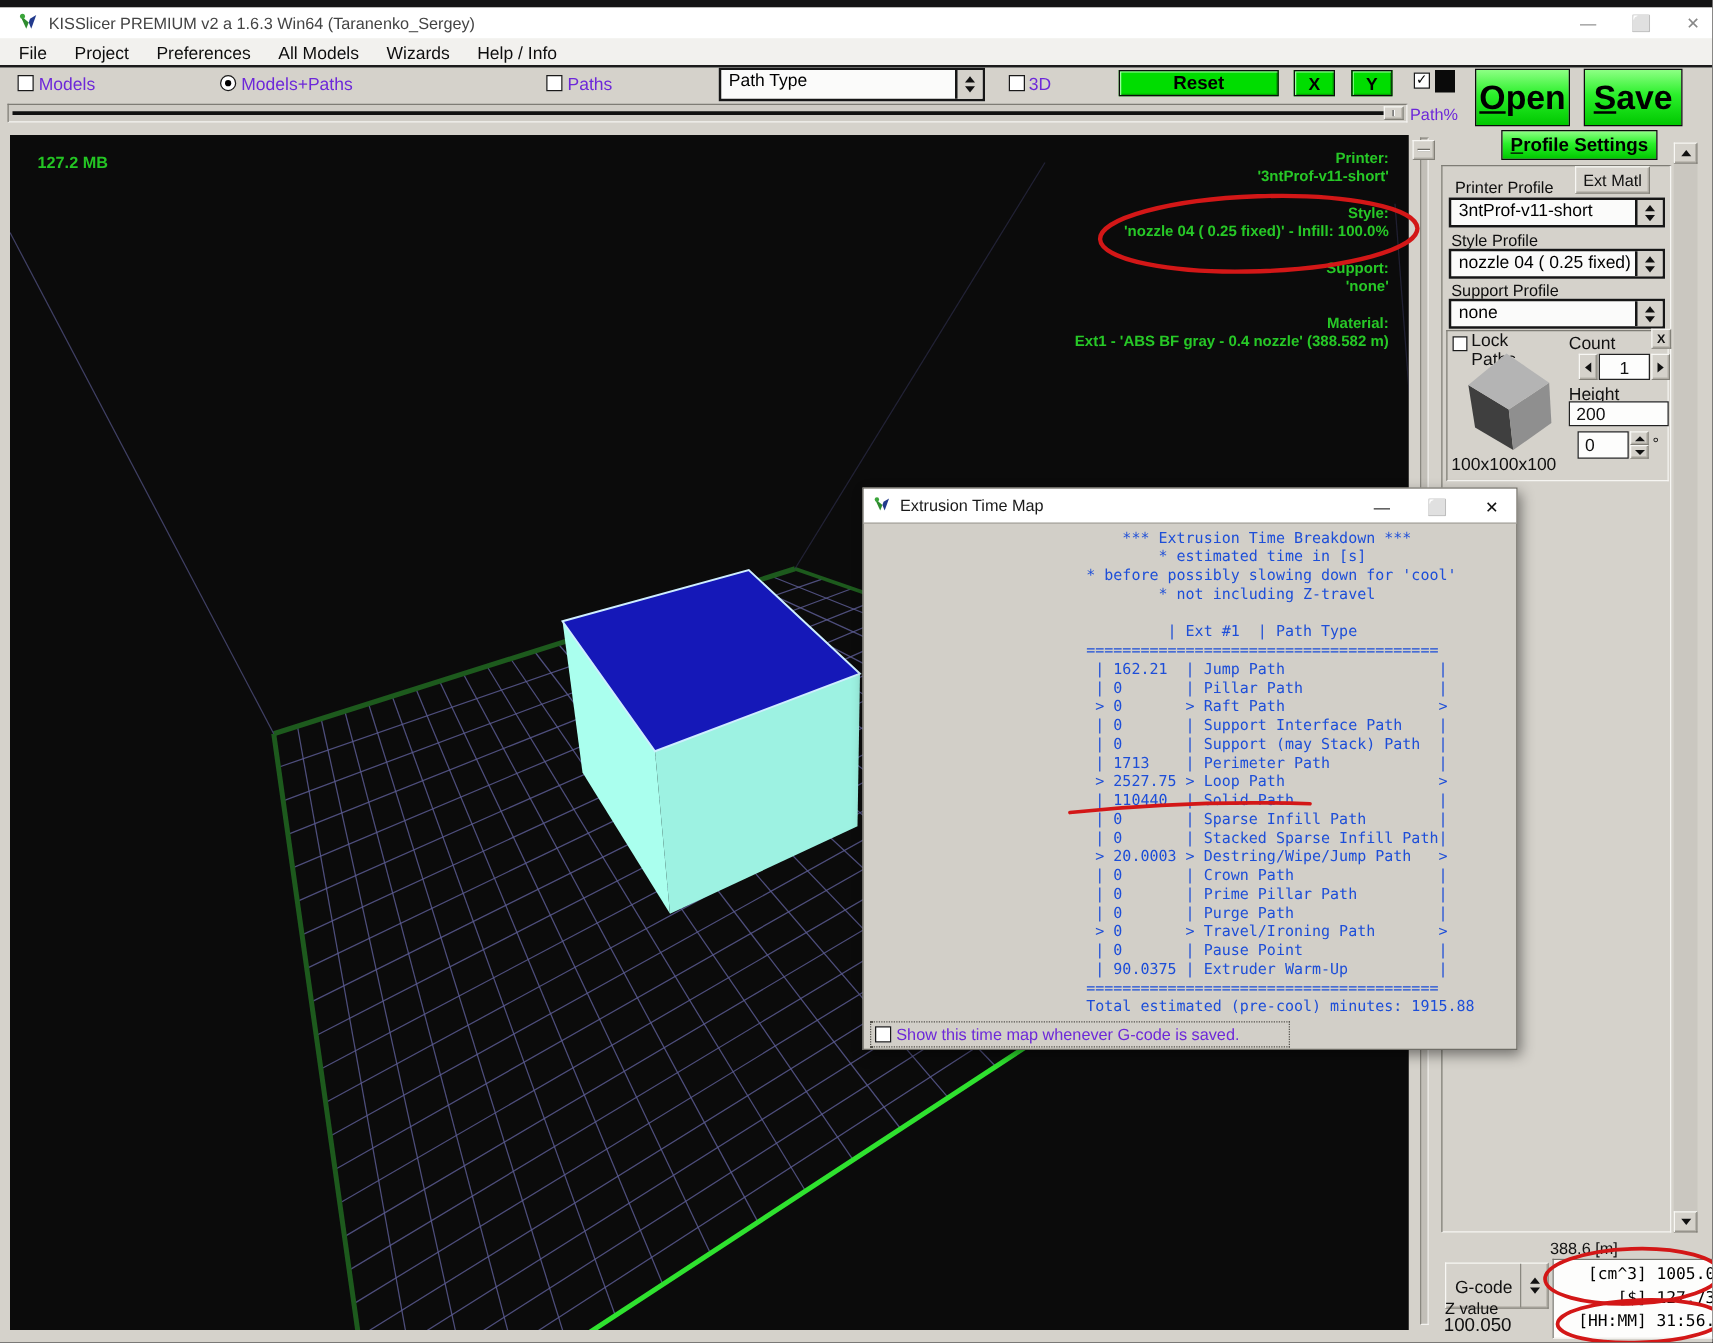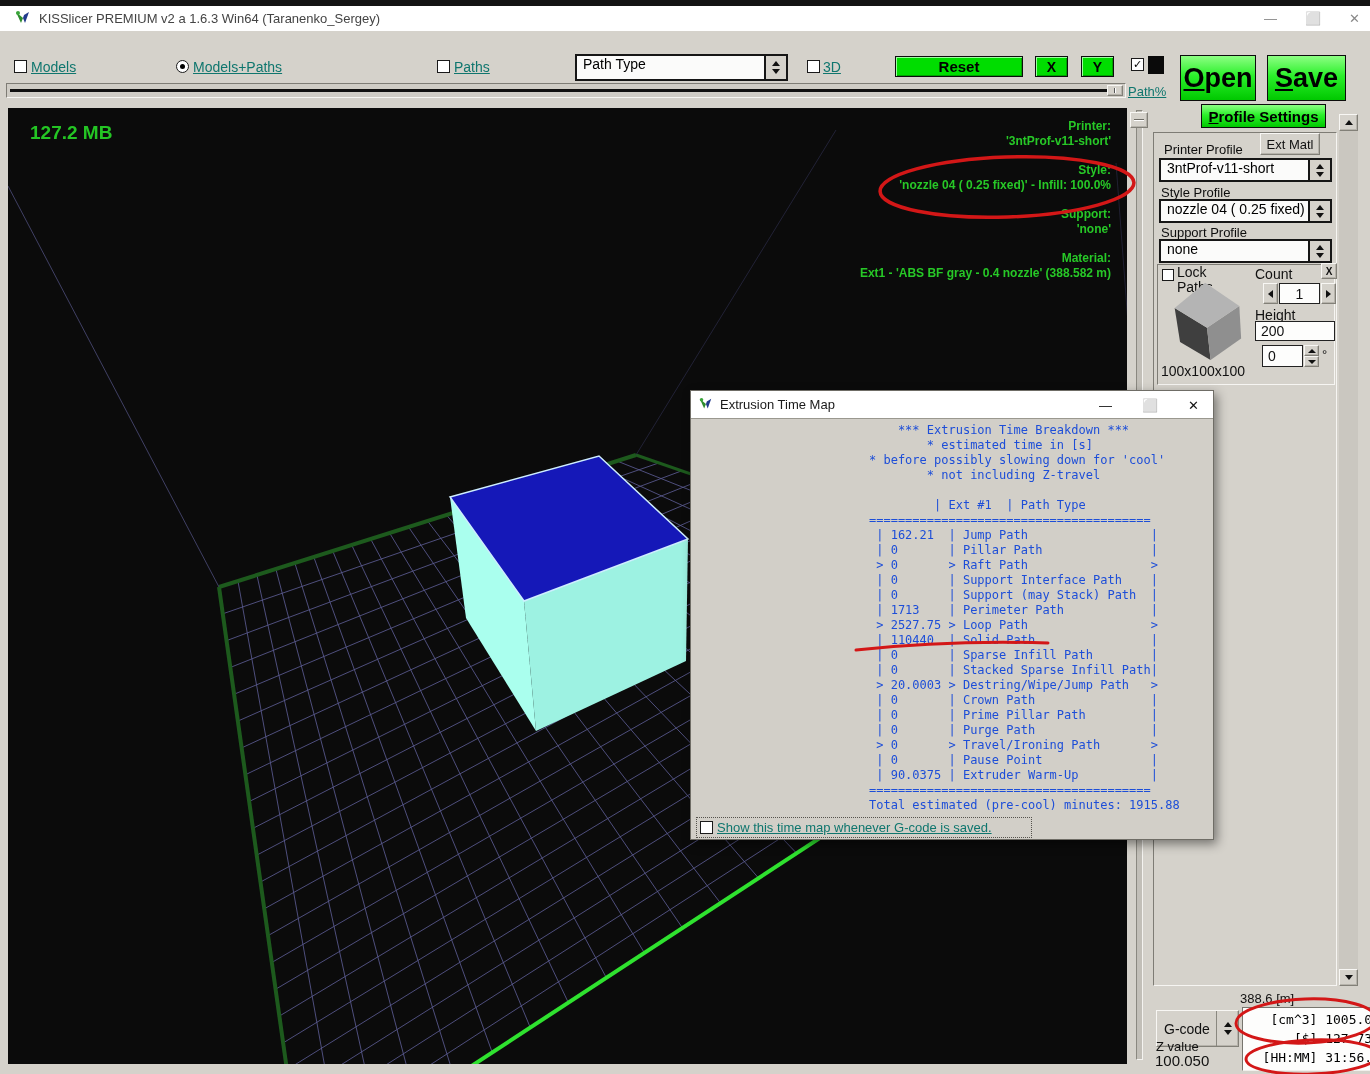--- a/index.html
+++ b/index.html
@@ -15,36 +15,36 @@
   .winbtns{position:absolute;right:10px;top:0;height:25px;display:flex;align-items:center;gap:28px;color:#888;font-size:13px;}
   .menubar{left:0;top:31px;width:1370px;height:23px;background:#f2f1ee;border-bottom:2px solid #1c1c1c;display:flex;align-items:center;padding-left:4px;}
   .menu-item{padding:2px 11px;font-size:14px;color:#0d0d0d;}
 
   
   .raised{background:#d5d2cb;border:1px solid #828078;border-top-color:#f8f7f4;border-left-color:#f8f7f4;box-shadow:inset -1px -1px 0 #b6b3ab;}
   .sunken{background:#cfccc5;border:1px solid #f6f5f2;border-top-color:#7e7c75;border-left-color:#7e7c75;}
   .chk{width:13px;height:13px;background:#fff;border:1px solid #1a1a1a;display:inline-flex;align-items:center;justify-content:center;font-size:11px;line-height:11px;color:#000;}
   .radio{width:13px;height:13px;background:#fff;border:1px solid #1a1a1a;border-radius:50%;display:inline-flex;align-items:center;justify-content:center;}
   .radio .dot{width:5px;height:5px;border-radius:50%;background:#000;}
-  .lbl{font-size:14px;color:#0f766e;text-decoration:underline;}
+  .lbl{font-size:14px;color:#6d28d9;}
   .greenbtn{background:#00dd00;border:1px solid #0c0c0c;box-shadow:inset 1px 1px 0 #9cffa0, inset -1px -1px 0 #00a300;
             display:flex;align-items:center;justify-content:center;font-weight:bold;color:#000;}
   .bigbtn{background:linear-gradient(180deg,#8dff84 0%,#2bf02b 45%,#00c800 100%);border:1px solid #0c0c0c;
           display:flex;align-items:center;justify-content:center;font-weight:bold;color:#000;}
   .combo{background:#fbfbfa;border:2px solid #161616;display:flex;align-items:flex-start;}
   .combo .txt{flex:1;padding-left:6px;font-size:14px;color:#000;white-space:nowrap;overflow:hidden;}
   .spin{width:22px;align-self:stretch;border-left:2px solid #161616;background:#d5d2cb;display:flex;flex-direction:column;align-items:center;justify-content:center;gap:3px;}
   .tri-up{width:0;height:0;border-left:4px solid transparent;border-right:4px solid transparent;border-bottom:5px solid #111;}
   .tri-dn{width:0;height:0;border-left:4px solid transparent;border-right:4px solid transparent;border-top:5px solid #111;}
   .tri-lf{width:0;height:0;border-top:4px solid transparent;border-bottom:4px solid transparent;border-right:5px solid #111;}
   .tri-rt{width:0;height:0;border-top:4px solid transparent;border-bottom:4px solid transparent;border-left:5px solid #111;}
 
   
   .viewport{left:8px;top:108px;width:1119px;height:956px;background:#0b0b0b;overflow:hidden;}
-  .mem{position:absolute;left:22px;top:14px;font-size:19px;font-weight:bold;color:#24c524;}
+  .mem{position:absolute;left:22px;top:14px;font-size:13px;font-weight:bold;color:#24c524;}
   .vpinfo{position:absolute;right:16px;top:11px;text-align:right;font-size:12px;font-weight:bold;color:#27c827;line-height:15px;}
   .vpinfo .gap{margin-top:14px;}
 
   
   .vslider{left:1129px;top:108px;width:21px;height:956px;background:#d5d2cb;}
   .vtrack{position:absolute;left:7px;top:2px;width:7px;height:950px;background:#c2bfb8;border:1px solid #8a8880;border-bottom-color:#f4f3f0;border-right-color:#f4f3f0;}
   .vhandle{position:absolute;left:1px;top:4px;width:18px;height:16px;}
   .vhandle .ridge{margin:6px 3px;height:2px;background:#6e6c66;border-bottom:1px solid #fff;}
 
   
@@ -80,20 +80,28 @@
         <circle cx="4" cy="3" r="2" fill="#3aa53a"></circle>
     </svg>
     <span class="title-text">KISSlicer PREMIUM v2 a 1.6.3 Win64 (Taranenko_Sergey)</span>
     <div class="winbtns">
       <span>—</span>
       <span style="color:#aaa;">⬜</span>
       <span>✕</span>
     </div>
   </div>
 
+  <div class="abs menubar">
+    <span class="menu-item">File</span>
+    <span class="menu-item">Project</span>
+    <span class="menu-item">Preferences</span>
+    <span class="menu-item">All Models</span>
+    <span class="menu-item">Wizards</span>
+    <span class="menu-item">Help / Info</span>
+  </div>
 
   <div class="abs chk" style="left:14px;top:60px;"></div>
   <span class="abs lbl" style="left:31px;top:59px;">Models</span>
 
   <div class="abs radio" style="left:176px;top:60px;">
       <span class="dot"></span>
     </div>
   <span class="abs lbl" style="left:193px;top:59px;">Models+Paths</span>
 
   <div class="abs chk" style="left:437px;top:60px;"></div>

